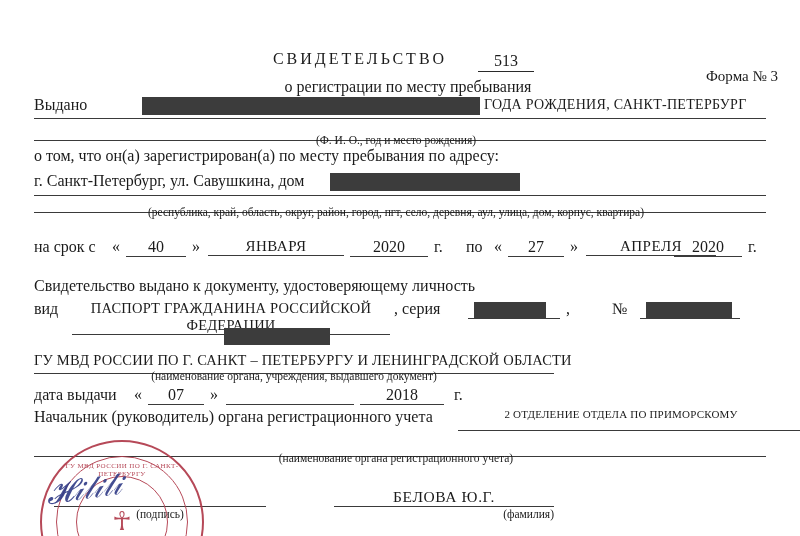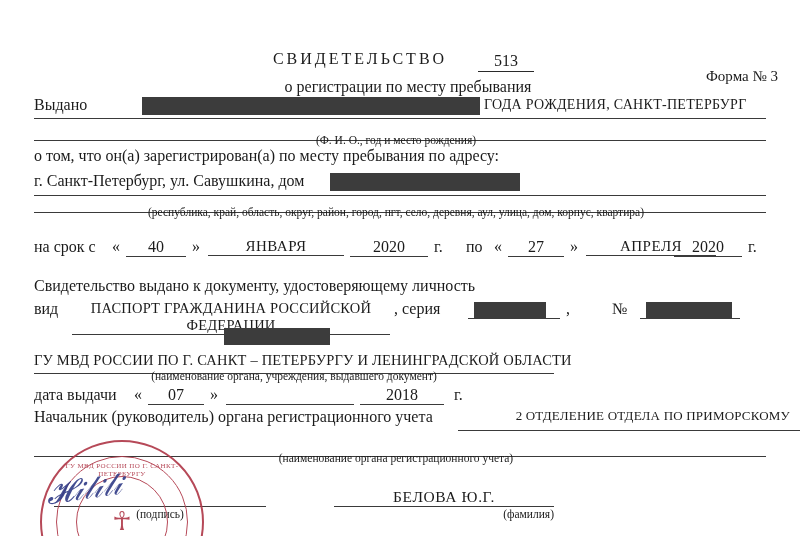--- a/index.html
+++ b/index.html
@@ -113,21 +113,21 @@
   .redact-date { position: absolute; left: 190px; top: 2px; width: 106px; height: 17px; }
 
   .row-organ { top: 352px; left: 34px; width: 732px; height: 24px; font-size: 14.5px; letter-spacing: 0.2px; }
   .rule-organ { position: absolute; left: 0; top: 21px; width: 520px; }
   .caption-organ { top: 370px; left: 34px; width: 520px; text-align: center; font-size: 11.5px; }
 
   .row-chief { top: 408px; left: 34px; width: 732px; height: 26px; font-size: 16px; }
   .chief-label { position: absolute; left: 0; top: 0; }
   .chief-value {
     position: absolute; left: 418px; top: 0; width: 338px;
-    font-size: 13px; text-align: right; letter-spacing: 0.2px;
+    font-size: 11px; text-align: center; letter-spacing: 0.2px;
   }
   .rule-chief { position: absolute; left: 424px; top: 22px; width: 342px; }
 
   .row-chief2 { top: 434px; left: 34px; width: 732px; height: 26px; font-size: 14.5px; letter-spacing: 0.2px; }
   .rule-chief2 { position: absolute; left: 0; top: 22px; width: 732px; }
   .caption-chief { top: 452px; left: 0; width: 100%; text-align: center; font-size: 11.5px; }
   .caption-chief-inner { display: inline-block; transform: translateX(-4px); }
 
   .row-sign { top: 488px; left: 34px; width: 732px; height: 30px; font-size: 15px; }
   .rule-sign-left { position: absolute; left: 20px; top: 18px; width: 212px; }

